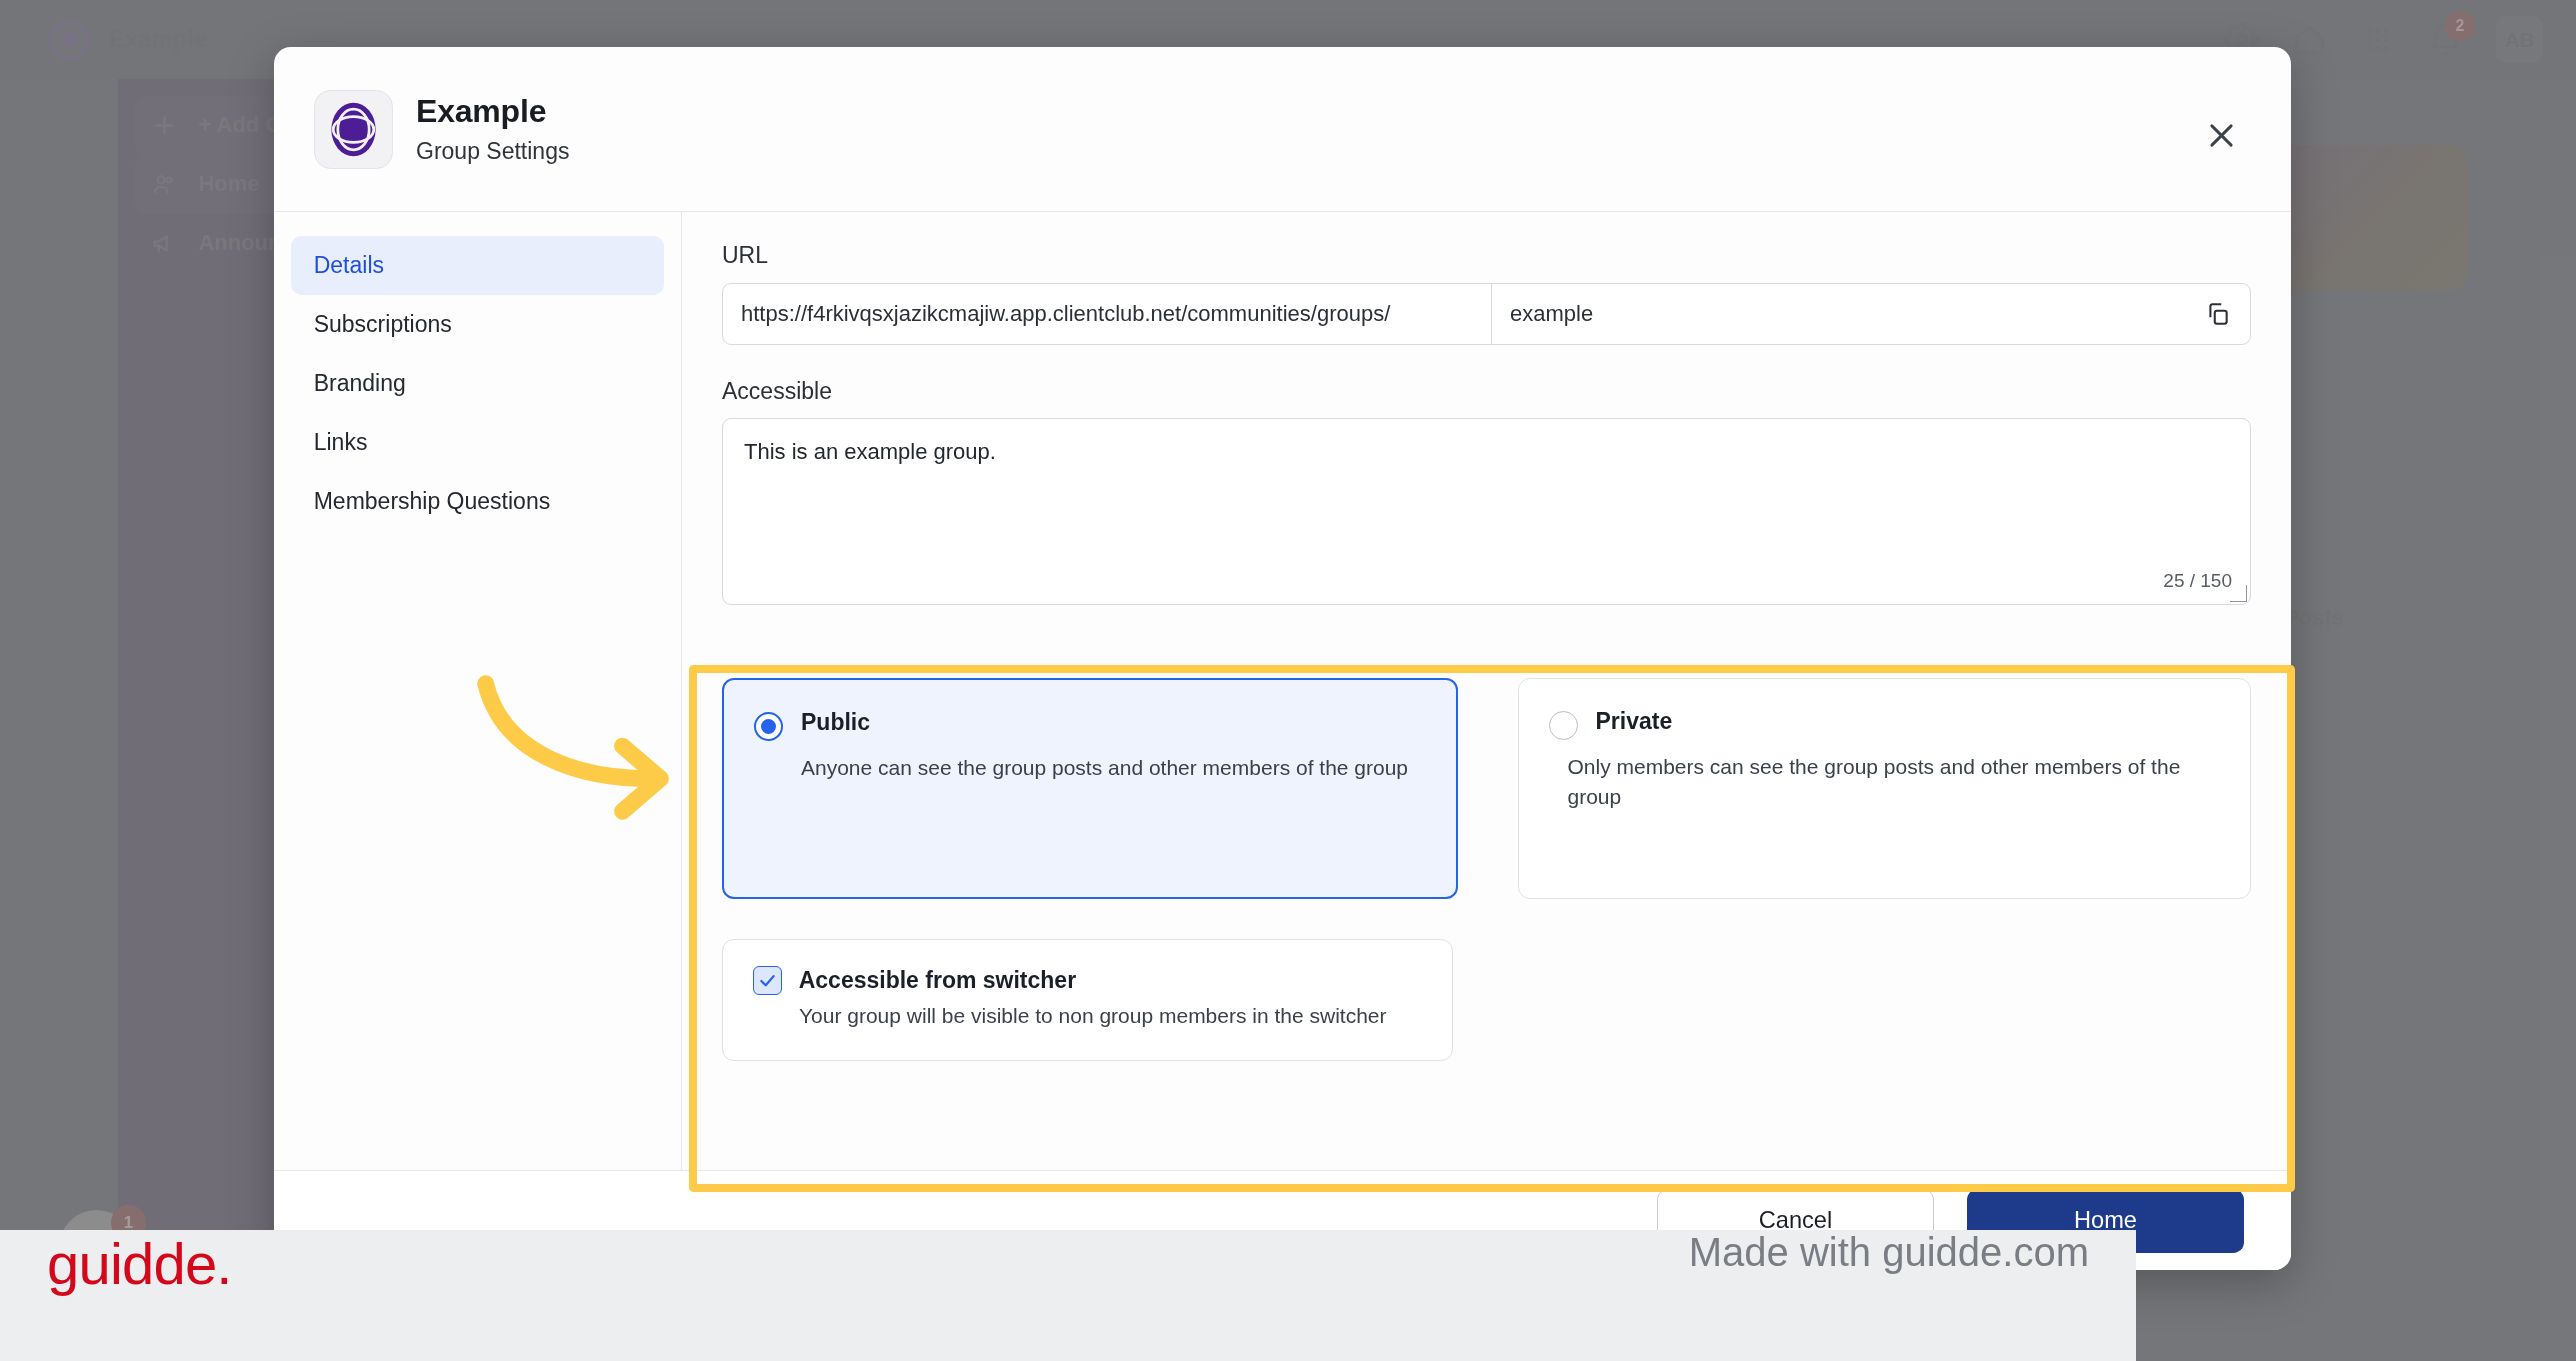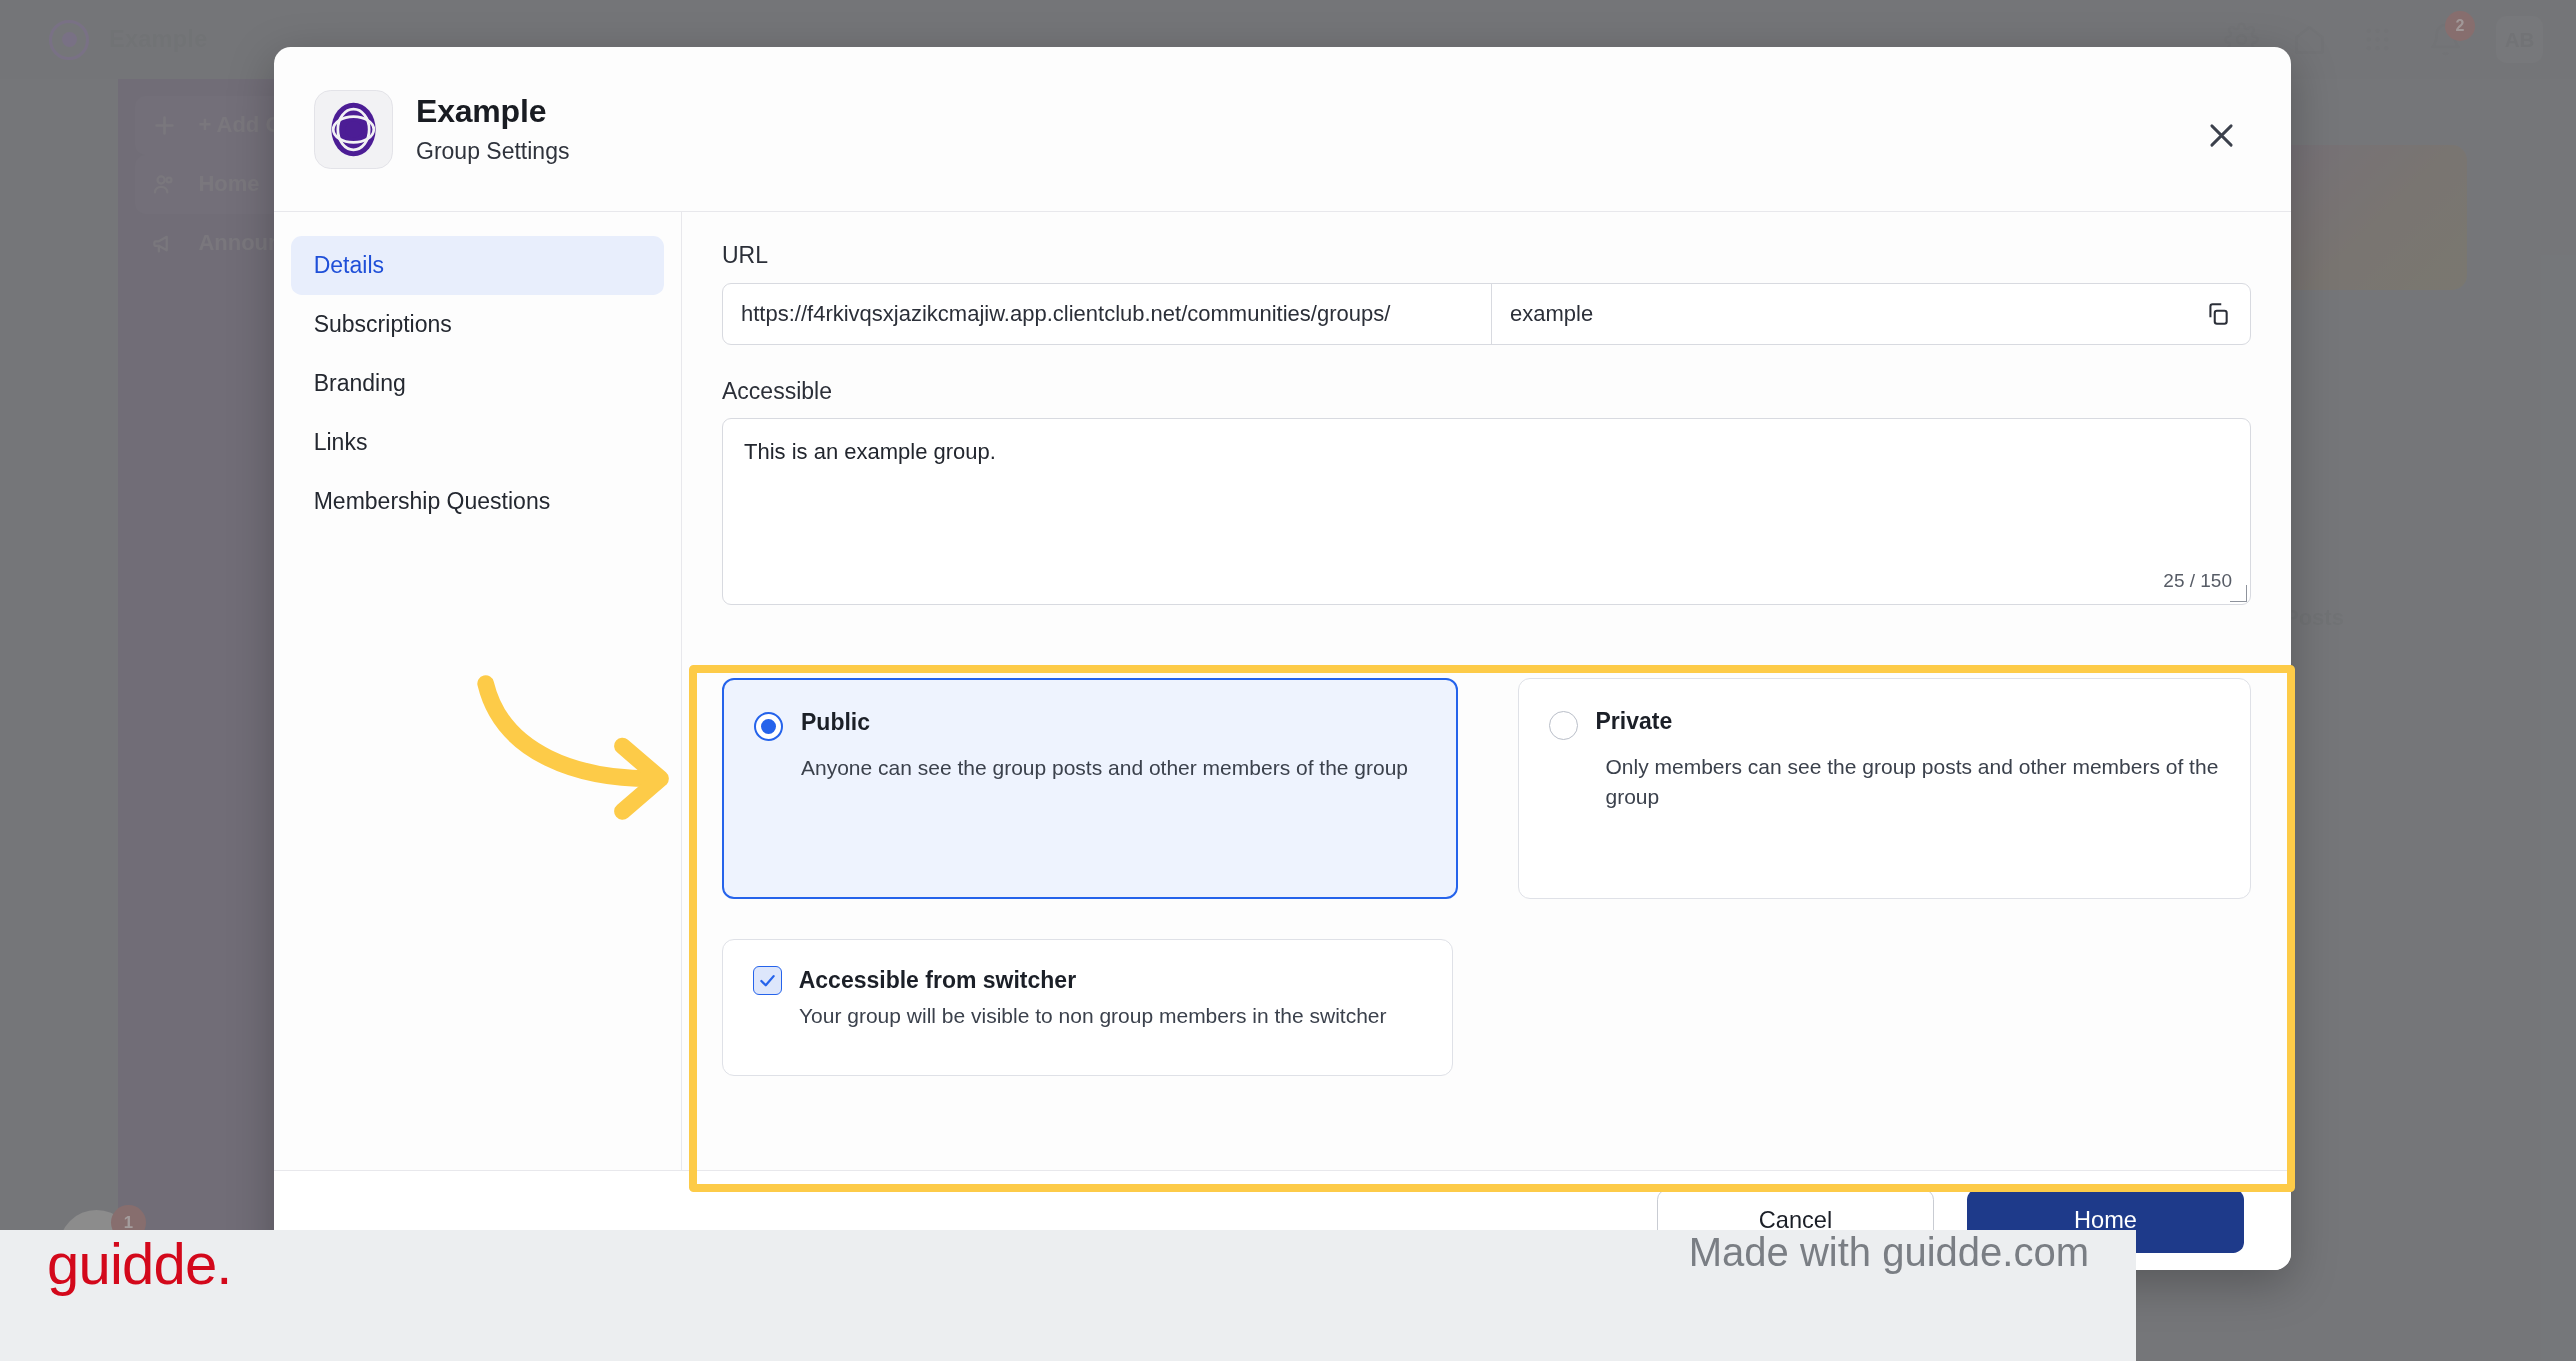--- a/index.html
+++ b/index.html
@@ -149,25 +149,25 @@
   .vis-card.selected { border:2.3px solid #2563eb; background:#eef3fe; }
   .vis-head { display:flex; align-items:flex-start; gap:18px; }
   .radio {
     width:29px; height:29px; border-radius:50%; border:1.5px solid #b9bec8;
     flex:none; margin-top:3px; background:#fff;
     display:flex; align-items:center; justify-content:center;
   }
   .radio.on { border:2.3px solid #2563eb; }
   .radio.on i { width:15px; height:15px; border-radius:50%; background:#2563eb; display:block;}
   .vis-title { font-size:23px; font-weight:600; color:#1b1f27; }
-  .vis-desc { margin-top:12px; margin-left:57px; font-size:21px; line-height:1.42; color:#3b414c; }
+  .vis-desc { margin-top:12px; margin-left:19px; font-size:21px; line-height:1.42; color:#3b414c; }
   .vis-card.selected .vis-desc { margin-left:47px; }
 
   .switcher-card {
-    margin-top:40px; width:731px; height:137px;
+    margin-top:40px; width:731px; height:122px;
     border:0.8px solid #dfe1e7; border-radius:12px; background:#fff; padding:26px 30px;
   }
   .chk-head { display:flex; align-items:center; gap:16.7px; }
   .chk {
     width:29px; height:29px; border-radius:6px; flex:none;
     border:1.5px solid #2563eb; background:#dde6fb;
     display:flex; align-items:center; justify-content:center; color:#2563eb;
   }
   .chk svg { width:21px; height:21px; }
   .chk-title { font-size:23px; font-weight:600; color:#1b1f27; }

